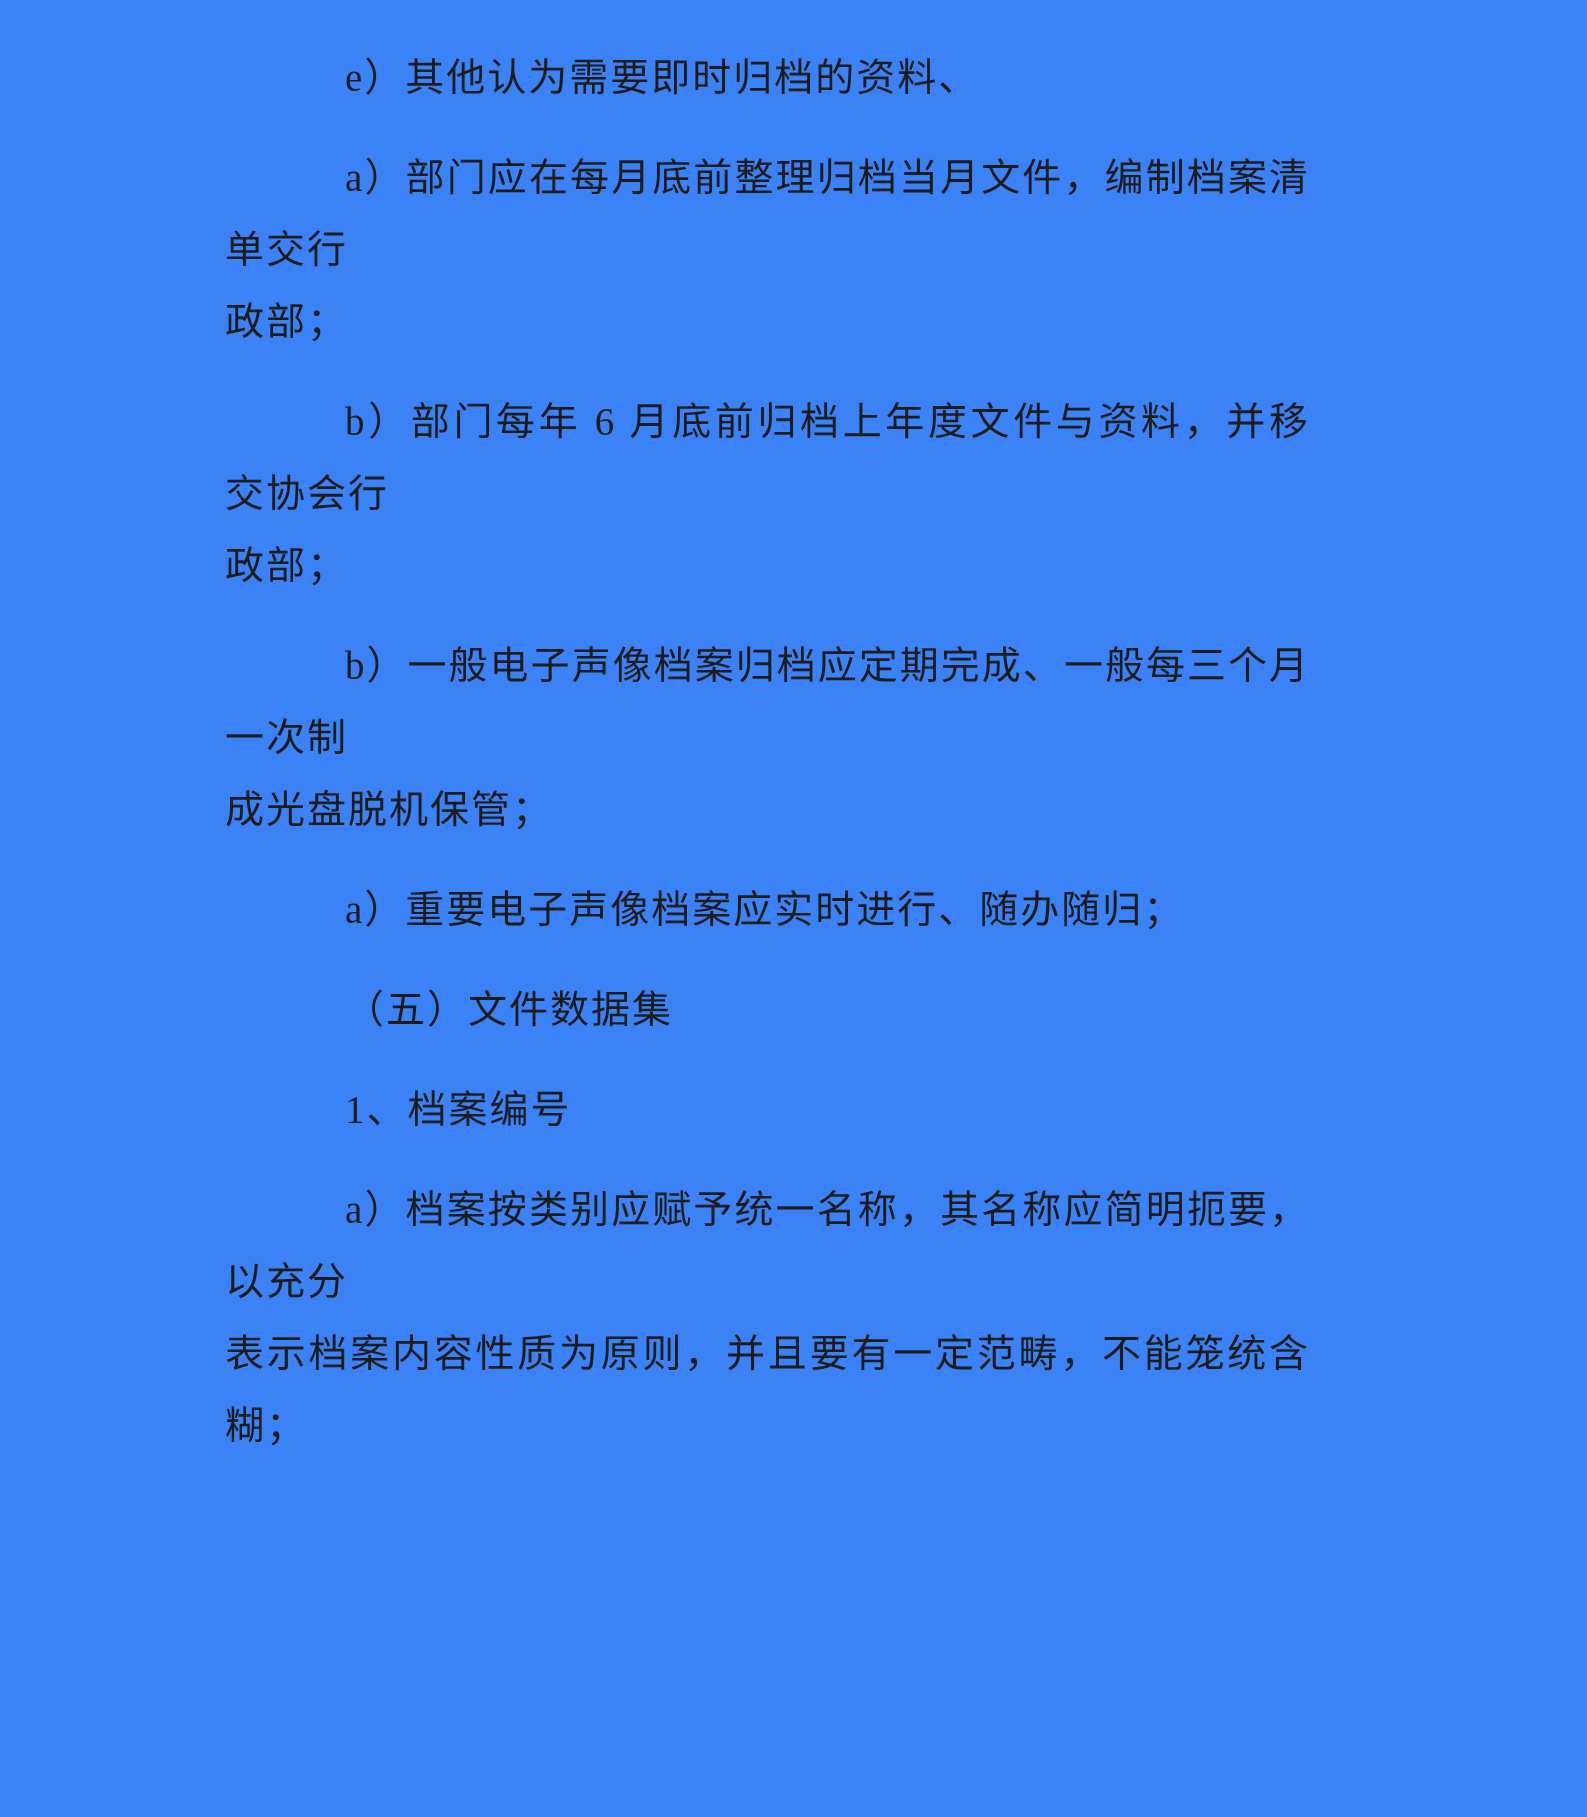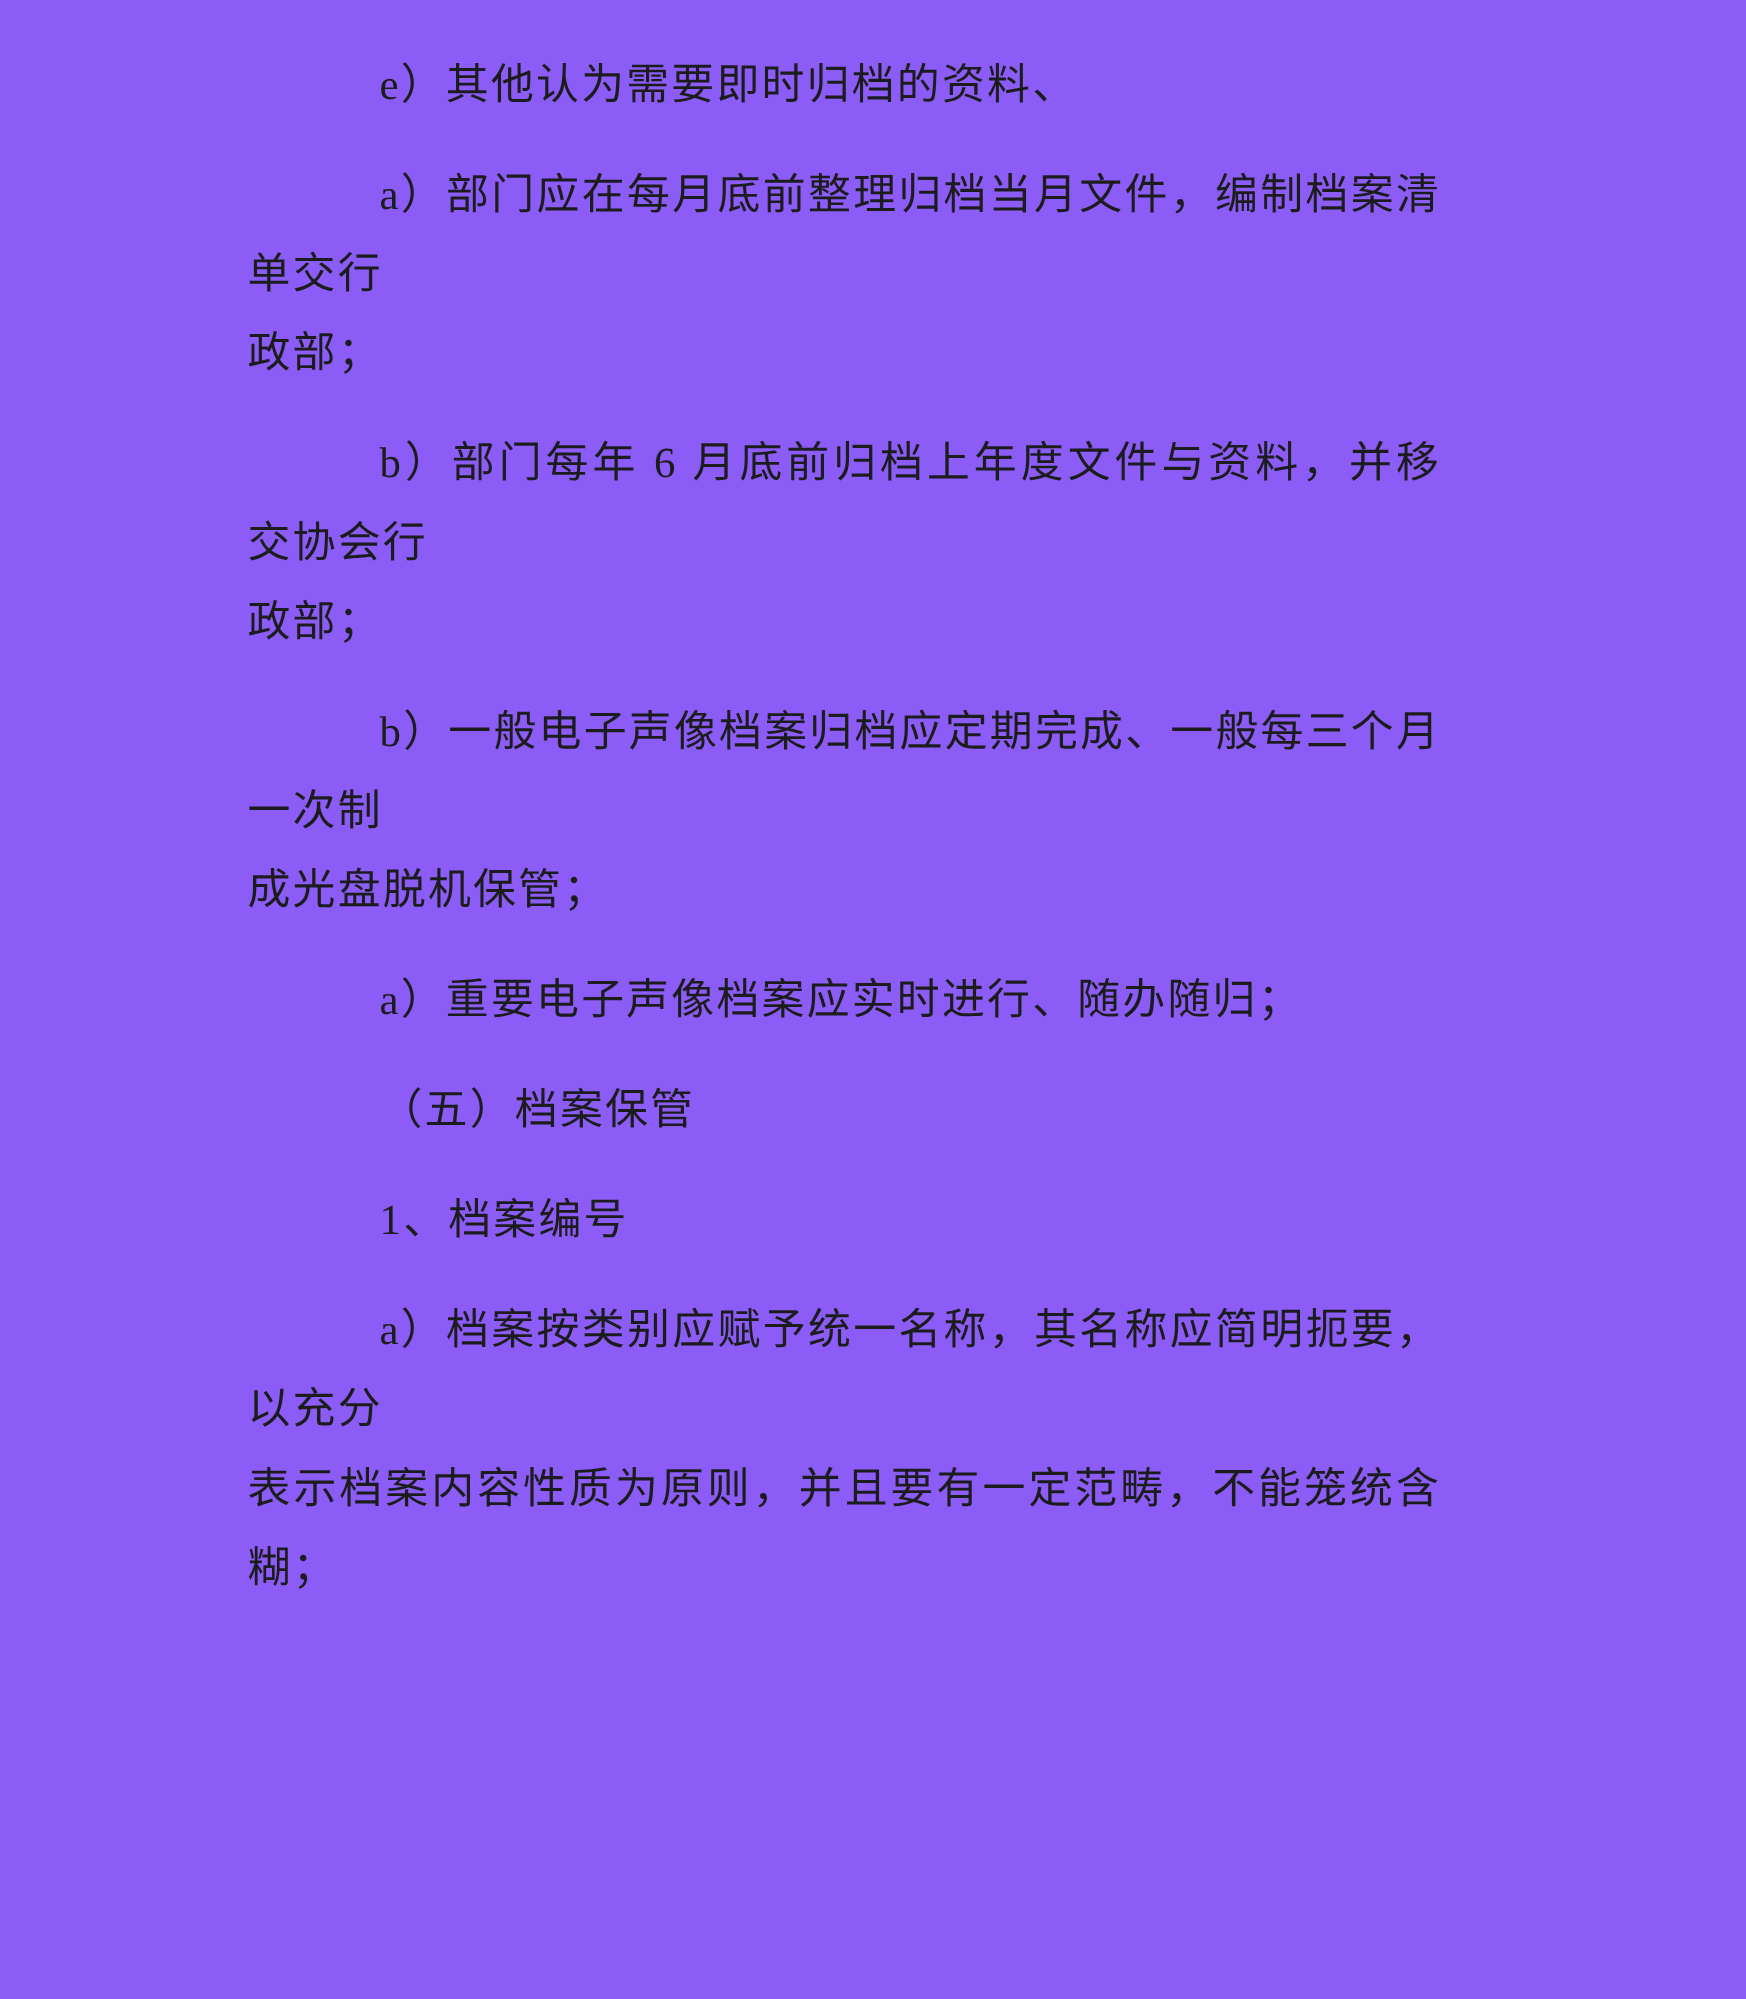--- a/index.html
+++ b/index.html
@@ -29,29 +29,29 @@
       letter-spacing: 2px;
       text-indent: 120px;
       
       white-space: pre-line;
       text-align: justify;
     }
   </style>
 </head>
 <body>
 
-<div class="page" lang="zh-CN" style="background: #8b5cf6; color: rgb(28, 28, 28);">
+<div class="page" lang="zh-CN" style="background: #3b82f6; color: rgb(28, 28, 28);">
   <div class="content">
     <p class="para">e）其他认为需要即时归档的资料、</p>
     <p class="para">a）部门应在每月底前整理归档当月文件，编制档案清单交行
 政部；</p>
     <p class="para">b）部门每年 6 月底前归档上年度文件与资料，并移交协会行
 政部；</p>
     <p class="para">b）一般电子声像档案归档应定期完成、一般每三个月一次制
 成光盘脱机保管；</p>
     <p class="para">a）重要电子声像档案应实时进行、随办随归；</p>
-    <p class="para">（五）档案保管</p>
+    <p class="para">（五）文件数据集</p>
     <p class="para">1、档案编号</p>
     <p class="para">a）档案按类别应赋予统一名称，其名称应简明扼要，以充分
 表示档案内容性质为原则，并且要有一定范畴，不能笼统含糊；</p>
 
   </div>
 </div>
 
 </body></html>

